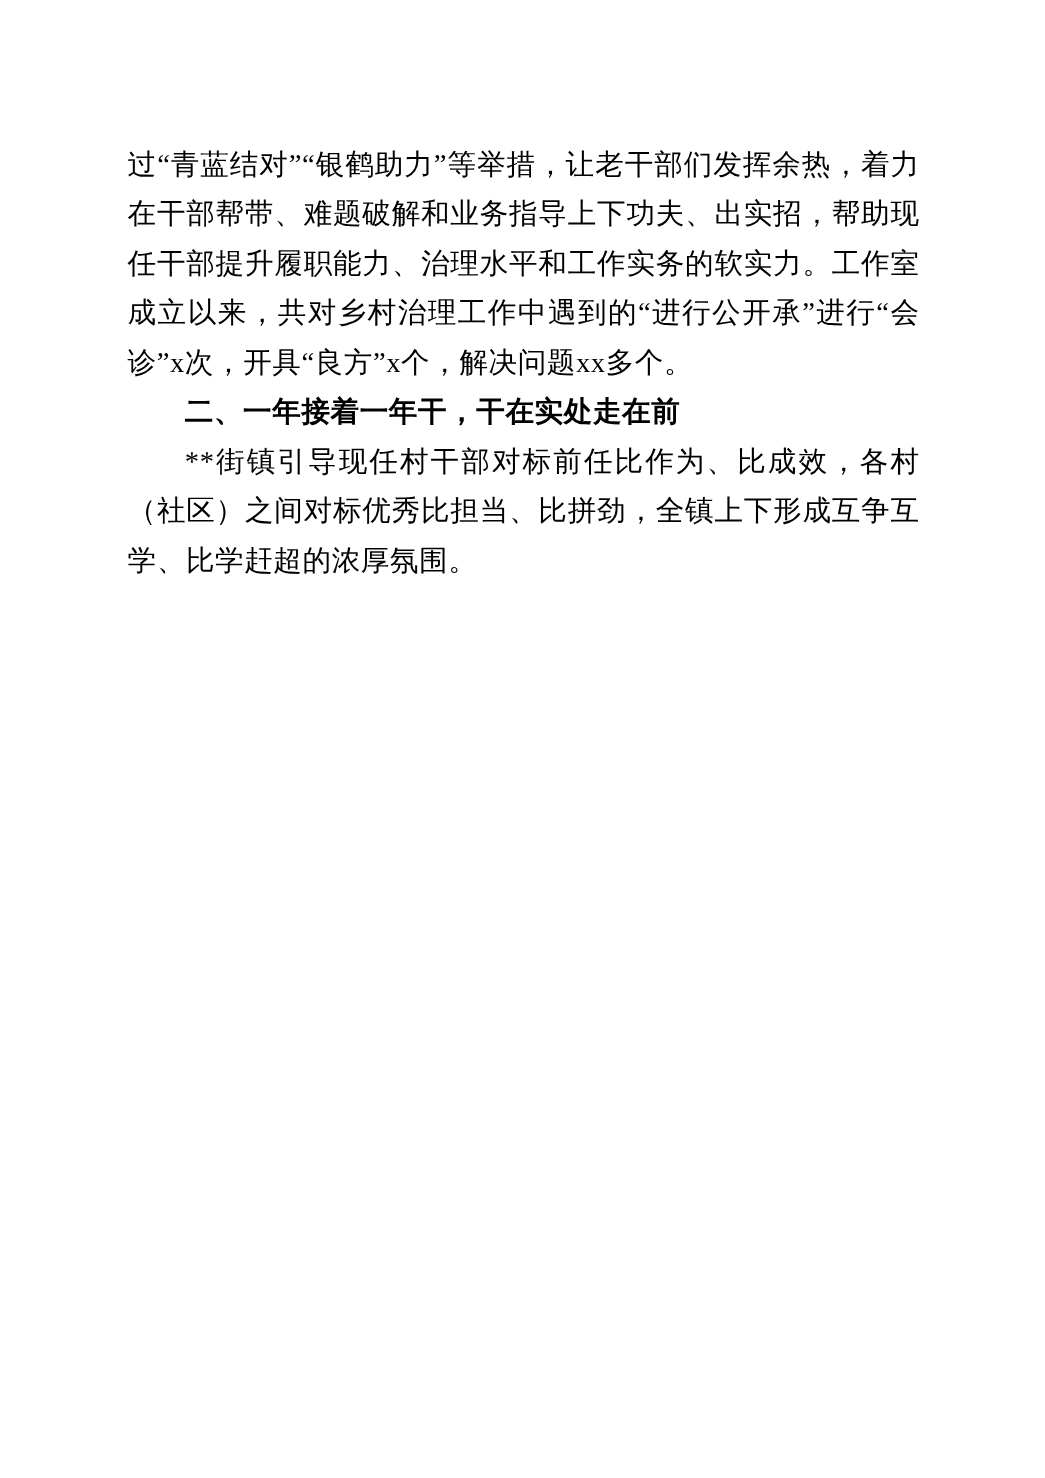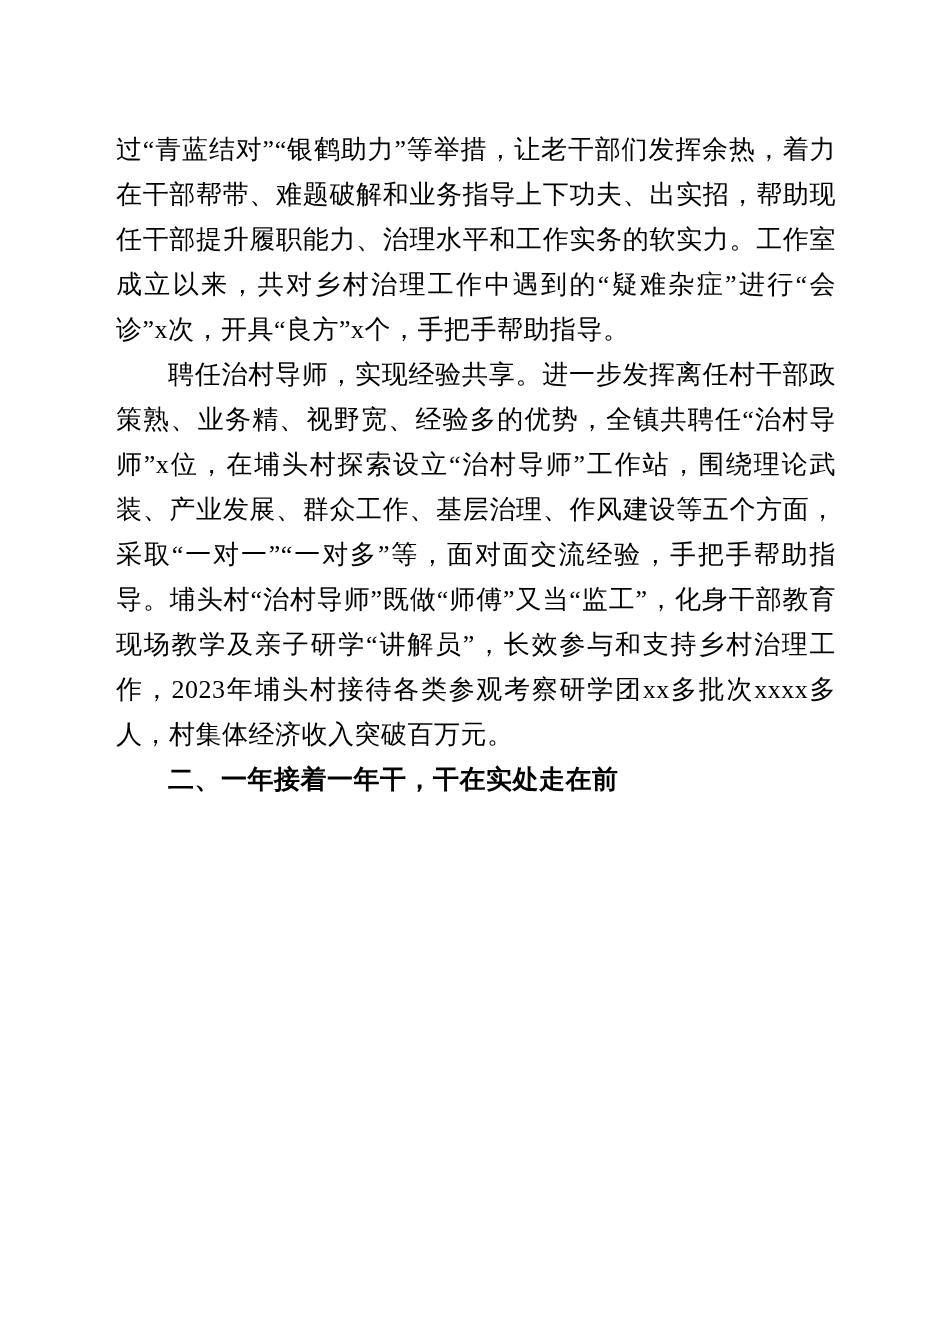--- a/index.html
+++ b/index.html
@@ -34,17 +34,17 @@
   .doc p.heading {
     font-family: "Liberation Sans", "DejaVu Sans", sans-serif;
     font-weight: bold;
   }
 </style>
 </head>
 <body>
 
 <div class="page">
   <div class="doc">
-    <p>过“青蓝结对”“银鹤助力”等举措，让老干部们发挥余热，着力在干部帮带、难题破解和业务指导上下功夫、出实招，帮助现任干部提升履职能力、治理水平和工作实务的软实力。工作室成立以来，共对乡村治理工作中遇到的“疑难杂症”进行“会诊”x次，开具“良方”x个，手把手帮助指导。</p>
-    <p class="indent">聘任治村导师，实现经验共享。进一步发挥离任村干部政策熟、业务精、视野宽、经验多的优势，全镇共聘任“治村导师”x位，在埔头村探索设立“治村导师”工作站，围绕理论武装、产业发展、群众工作、基层治理、作风建设等五个方面，采取“一对一”“一对多”等，面对面交流经验，手把手帮助指导。埔头村“治村导师”既做“师傅”又当“监工”，化身干部教育现场教学及亲子研学“讲解员”，长效参与和支持乡村治理工作，2023年埔头村接待各类参观考察研学团xx多批次xxxx多人，村集体经济收入突破百万元。</p>
+    <p>过“青蓝结对”“银鹤助力”等举措，让老干部们发挥余热，着力在干部帮带、难题破解和业务指导上下功夫、出实招，帮助现任干部提升履职能力、治理水平和工作实务的软实力。工作室成立以来，共对乡村治理工作中遇到的“进行公开承”进行“会诊”x次，开具“良方”x个，解决问题xx多个。</p>
     <p class="indent heading">二、一年接着一年干，干在实处走在前</p>
+    <p class="indent">**街镇引导现任村干部对标前任比作为、比成效，各村（社区）之间对标优秀比担当、比拼劲，全镇上下形成互争互学、比学赶超的浓厚氛围。</p>
   </div>
 </div>
 
 </body></html>

